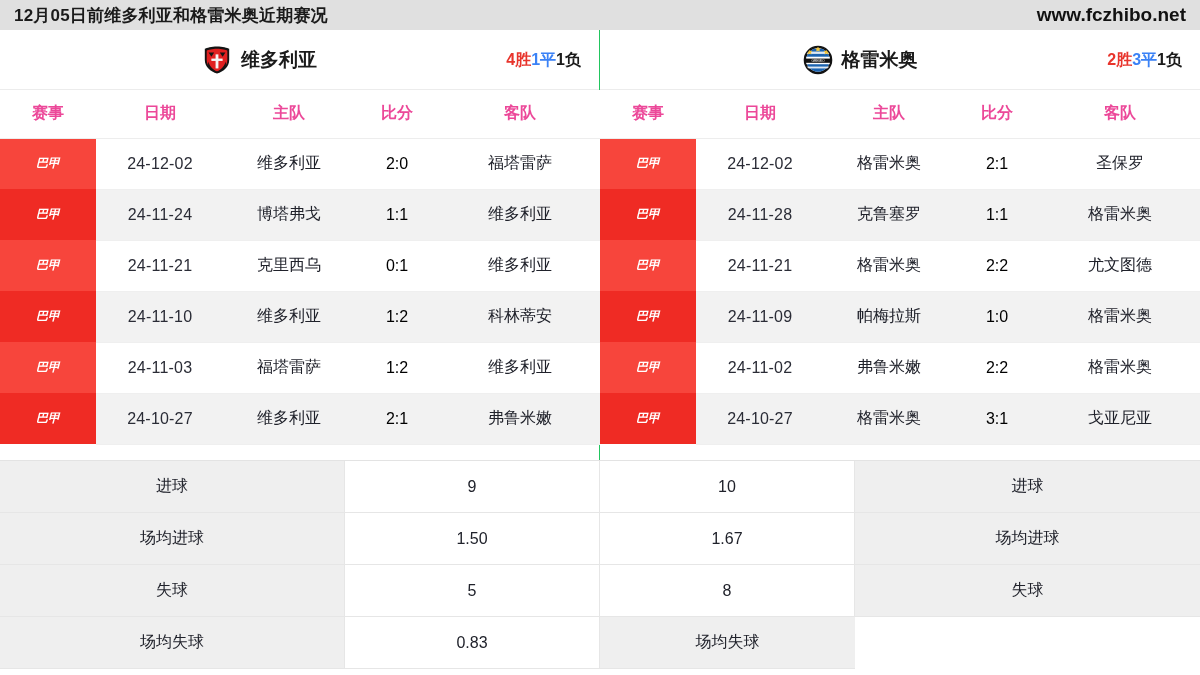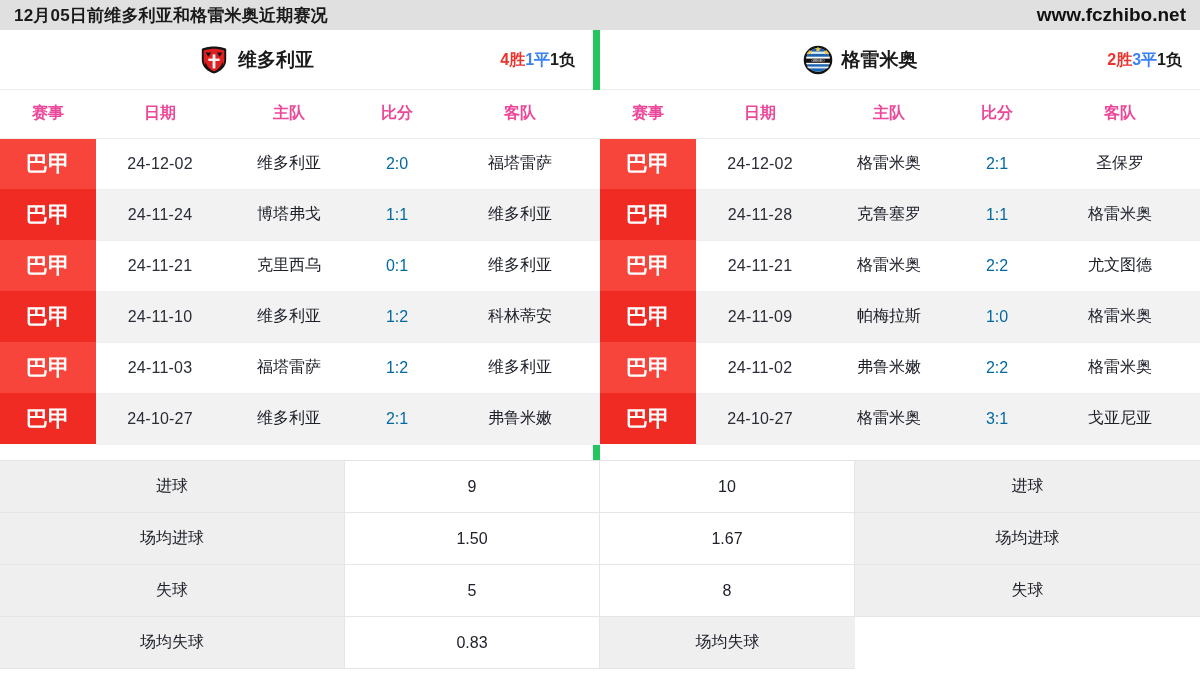--- a/index.html
+++ b/index.html
@@ -48,21 +48,21 @@
     width: 1200px;
     height: 430px;
     background: #ffffff;
   }
   .panel {
     width: 600px;
     height: 430px;
     position: relative;
     background: #ffffff;
   }
-  .panel.left  { border-right: 7px solid #22c55e; }
+  .panel.left  { border-right: 1px solid #22c55e; }
 
   
   .team-head {
     height: 60px;
     display: flex;
     align-items: center;
     position: relative;
     border-bottom: 1px solid #ececec;
     padding: 0 18px;
   }
@@ -119,29 +119,30 @@
     text-align: center;
     border-bottom: 1px solid #efefef;
     white-space: nowrap;
   }
   .mtable tbody tr:nth-child(odd)  td { background: #ffffff; }
   .mtable tbody tr:nth-child(even) td { background: #f2f2f2; }
 
   .mtable tbody td.comp {
     color: #ffffff;
     font-weight: 700;
-    font-size: 22px;
+    font-size: 12px;
     border-bottom: none;
     padding: 10px;
+    font-style: italic;
   }
   .mtable tbody tr:nth-child(odd)  td.comp { background: #f7453c; }
   .mtable tbody tr:nth-child(even) td.comp { background: #ef2b24; }
 
   .mtable tbody td.date  { color: #2a2c36; letter-spacing: .2px; }
-  .mtable tbody td.score { color: #0369a1; font-weight: 400; }
+  .mtable tbody td.score { color: #000000; font-weight: 400; }
 
   
   .stats {
     width: 1200px;
     display: grid;
     grid-template-columns: 345px 255px 255px 345px;
     border-top: 1px solid #e3e3e3;
   }
   .stats .cell {
     height: 52px;

